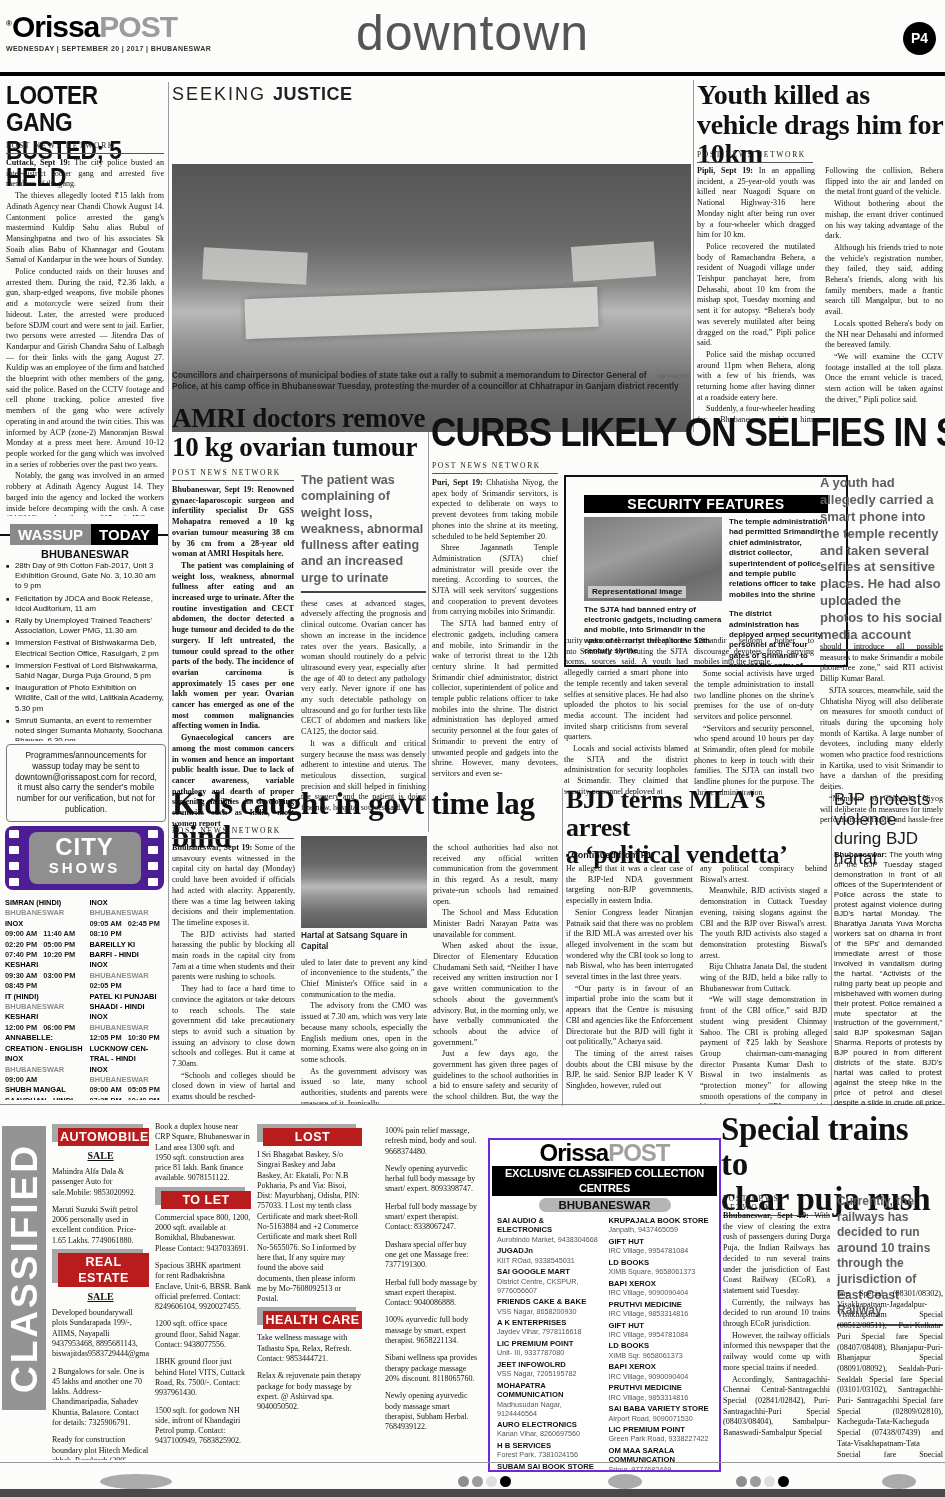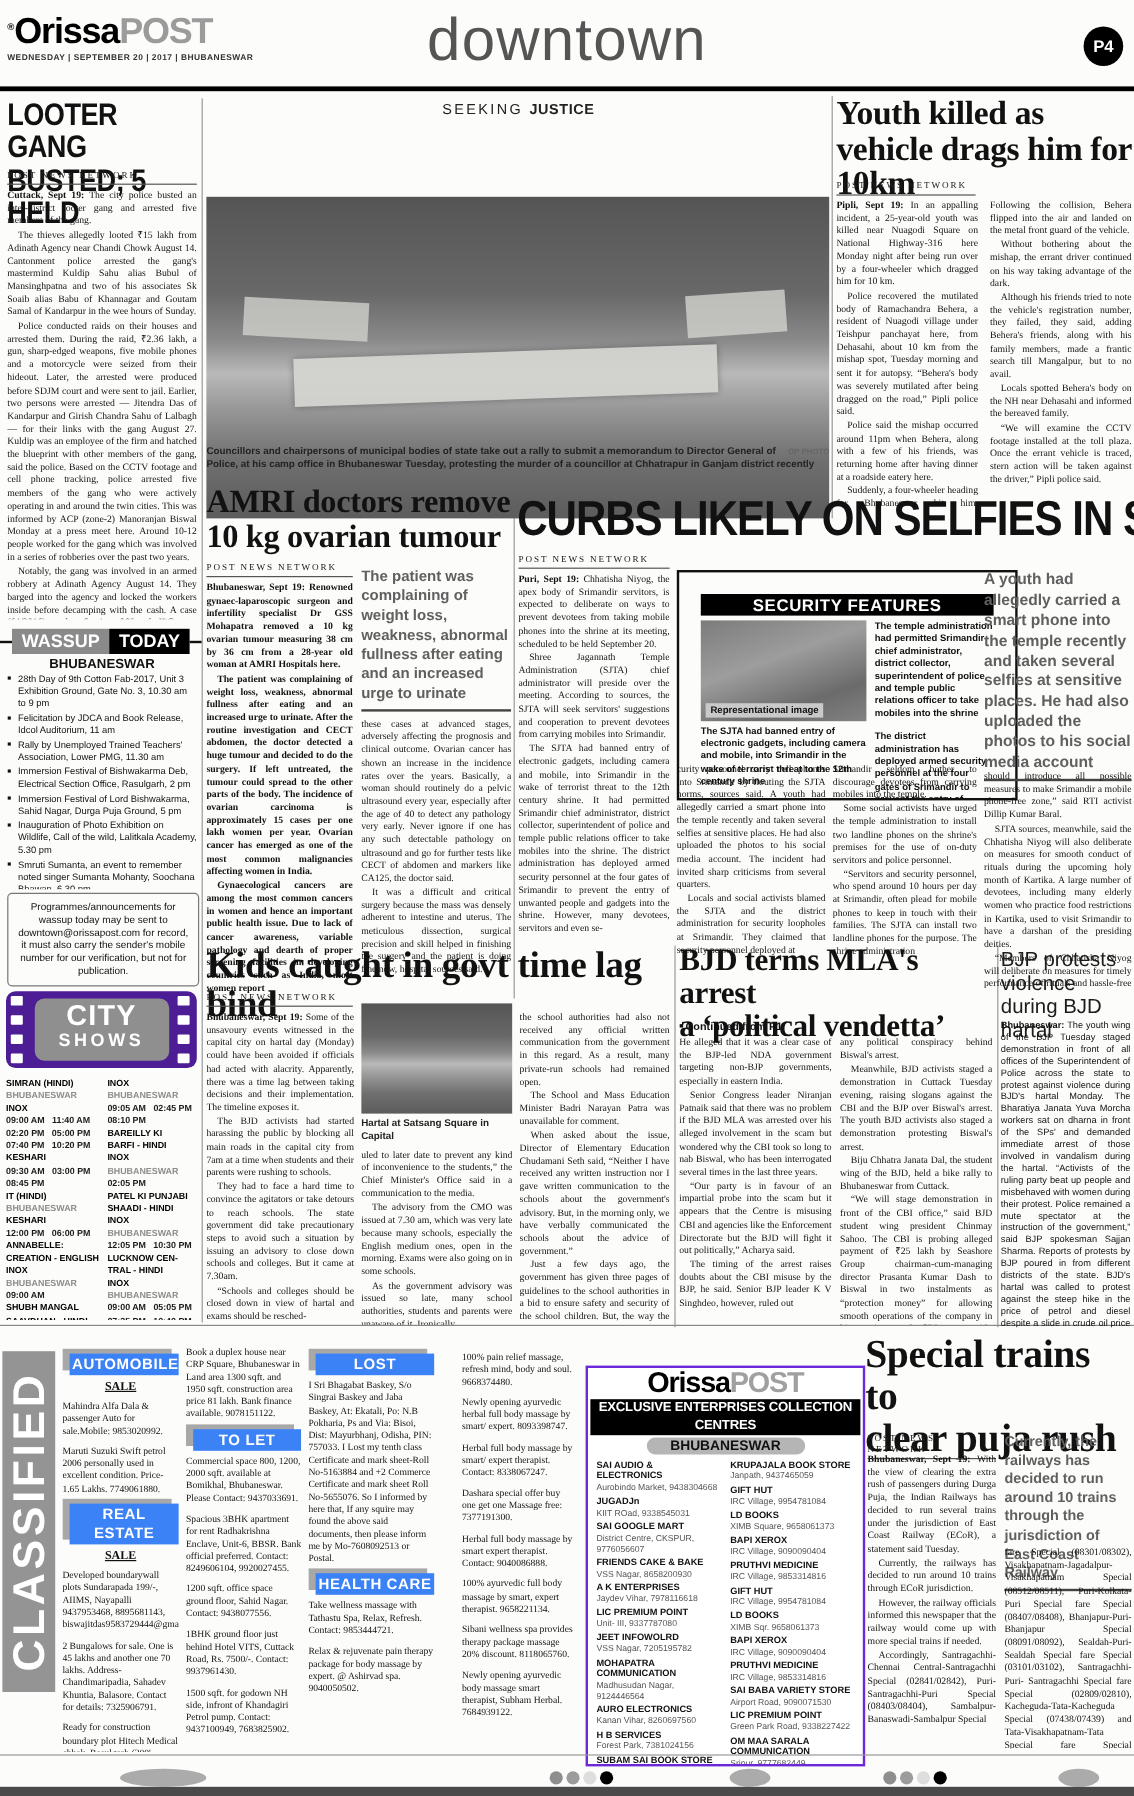--- a/index.html
+++ b/index.html
@@ -21,21 +21,21 @@
   
   .byline{font-family:"Liberation Serif",serif;font-size:7.6px;letter-spacing:1.6px;color:#222;
           border-bottom:1px solid #555;padding-bottom:3px;}
   .body{font-size:8.1px;line-height:10.7px;text-align:justify;overflow:hidden;}
   .body p{margin:0 0 1px;}
   .body p + p{text-indent:9px;}
   .h-serif{font-weight:700;letter-spacing:-.3px;line-height:1.06;}
   .h-cond{font-family:"Liberation Sans",sans-serif;font-weight:800;letter-spacing:-1px;transform-origin:0 0;line-height:1.02;white-space:nowrap;}
   .h-cond2{font-family:"Liberation Sans",sans-serif;font-weight:800;letter-spacing:-.5px;transform-origin:0 0;line-height:1.05;}
   .pq{font-family:"Liberation Sans",sans-serif;font-weight:700;color:#606060;line-height:1.3;}
-  .kicker{font-family:"Liberation Sans",sans-serif;font-size:12px;text-align:center;letter-spacing:2px;color:#222;}
+  .kicker{font-family:"Liberation Sans",sans-serif;font-size:18px;letter-spacing:2px;color:#222;}
   .kicker b{letter-spacing:.5px;font-weight:800;}
   .caption{font:700 8.2px/10.8px "Liberation Sans",sans-serif;color:#222;}
   .credit{float:right;font:700 6.5px "Liberation Sans",sans-serif;color:#666;margin-top:2px;}
   .photo{position:relative;overflow:hidden;
      background:linear-gradient(180deg,#555 0%,#686868 30%,#8b8b8b 45%,#b9b9b9 55%,#979797 66%,#6f6f6f 82%,#5c5c5c 100%);}
   .photo .banner{position:absolute;left:14%;top:48%;width:68%;height:15%;background:#d6d6d2;
      transform:rotate(-2deg);box-shadow:0 0 6px rgba(0,0,0,.35);opacity:.9;}
   .photo .banner2{position:absolute;left:6%;top:32%;width:20%;height:12%;background:#cfcfcb;transform:rotate(3deg);opacity:.8;}
   .photo .banner3{position:absolute;right:7%;top:30%;width:16%;height:13%;background:#d2d2ce;transform:rotate(-4deg);opacity:.8;}
   
@@ -72,21 +72,21 @@
   .sec-label{position:absolute;left:4px;bottom:3px;background:#c9c9c9;color:#111;
      font:700 8px/1 "Liberation Sans",sans-serif;padding:2px 4px;}
   .sec-note{font:700 7.8px/10.2px "Liberation Sans",sans-serif;margin-top:4px;width:140px;}
   .sec-feats{font:700 7.9px/10.4px "Liberation Sans",sans-serif;}
   .sec-feats p{margin:0 0 9px;}
   
   .cl-banner{background:#949494;display:flex;align-items:center;justify-content:center;}
   .cl-banner span{writing-mode:vertical-rl;transform:rotate(180deg);color:#fff;
      font:800 37px/1 "Liberation Sans",sans-serif;letter-spacing:3px;}
   .clcol{overflow:hidden;}
-  .cl-header{background:#3b82f6;color:#fff;font:700 12.5px/16px "Liberation Sans",sans-serif;
+  .cl-header{background:#b91c1c;color:#fff;font:700 12.5px/16px "Liberation Sans",sans-serif;
      text-align:center;letter-spacing:.5px;margin:6px 0 4px 6px;box-shadow:-6px -4px 0 #a8a8a8;padding:1px 2px;}
   .cl-sub{font:700 10px/12px "Liberation Serif",serif;text-decoration:underline;text-align:center;margin:3px 0 5px;}
   .cl-ad{font:400 8px/10.3px "Liberation Serif",serif;margin:0 0 7px;}
   
   .colbox{border:2px solid #6d28d9;overflow:hidden;background:#fff;margin-top:12px;}
   .colbox .brandsm{text-align:center;font:800 24px/24px "Liberation Sans",sans-serif;letter-spacing:-1px;margin-top:1px;}
   .colbar{background:#000;color:#fff;text-align:center;font:700 11px/15px "Liberation Sans",sans-serif;letter-spacing:-.2px;margin:1px 2px;}
   .colpill{background:#b5b5b5;width:132px;margin:2px auto;text-align:center;border-radius:9px;
      font:700 11.5px/14px "Liberation Sans",sans-serif;}
   .centres{display:flex;gap:8px;padding:2px 7px;}
@@ -387,21 +387,21 @@
       <div class="cl-ad">Herbal full body massage by smart/ expert therapist. Contact: 8338067247.</div>
       <div class="cl-ad">Dashara special offer buy one get one Massage free: 7377191300.</div>
       <div class="cl-ad">Herbal full body massage by smart expert therapist. Contact: 9040086888.</div>
       <div class="cl-ad">100% ayurvedic full body massage by smart, expert therapist. 9658221134.</div>
       <div class="cl-ad">Sibani wellness spa provides therapy package massage 20% discount. 8118065760.</div>
       <div class="cl-ad">Newly opening ayurvedic body massage smart therapist, Subham Herbal. 7684939122.</div>
     </div>
 
   <div class="abs colbox" style="left:488px;top:1126px;width:229px;height:330px;">
     <div class="brandsm"><span style="color:#000;">Orissa</span><span style="color:#a0a0a0;">POST</span></div>
-    <div class="colbar">EXCLUSIVE ENTERPRISES COLLECTION CENTRES</div>
+    <div class="colbar">EXCLUSIVE CLASSIFIED COLLECTION CENTRES</div>
     <div class="colpill">BHUBANESWAR</div>
     <div class="centres">
       <div>
           <div class="centre">
             <div class="centre-name">SAI AUDIO &amp; ELECTRONICS</div>
             <div class="centre-addr">Aurobindo Market, 9438304668</div>
           </div>
           <div class="centre">
             <div class="centre-name">JUGADJn</div>
             <div class="centre-addr">KIIT ROad, 9338545031</div>

